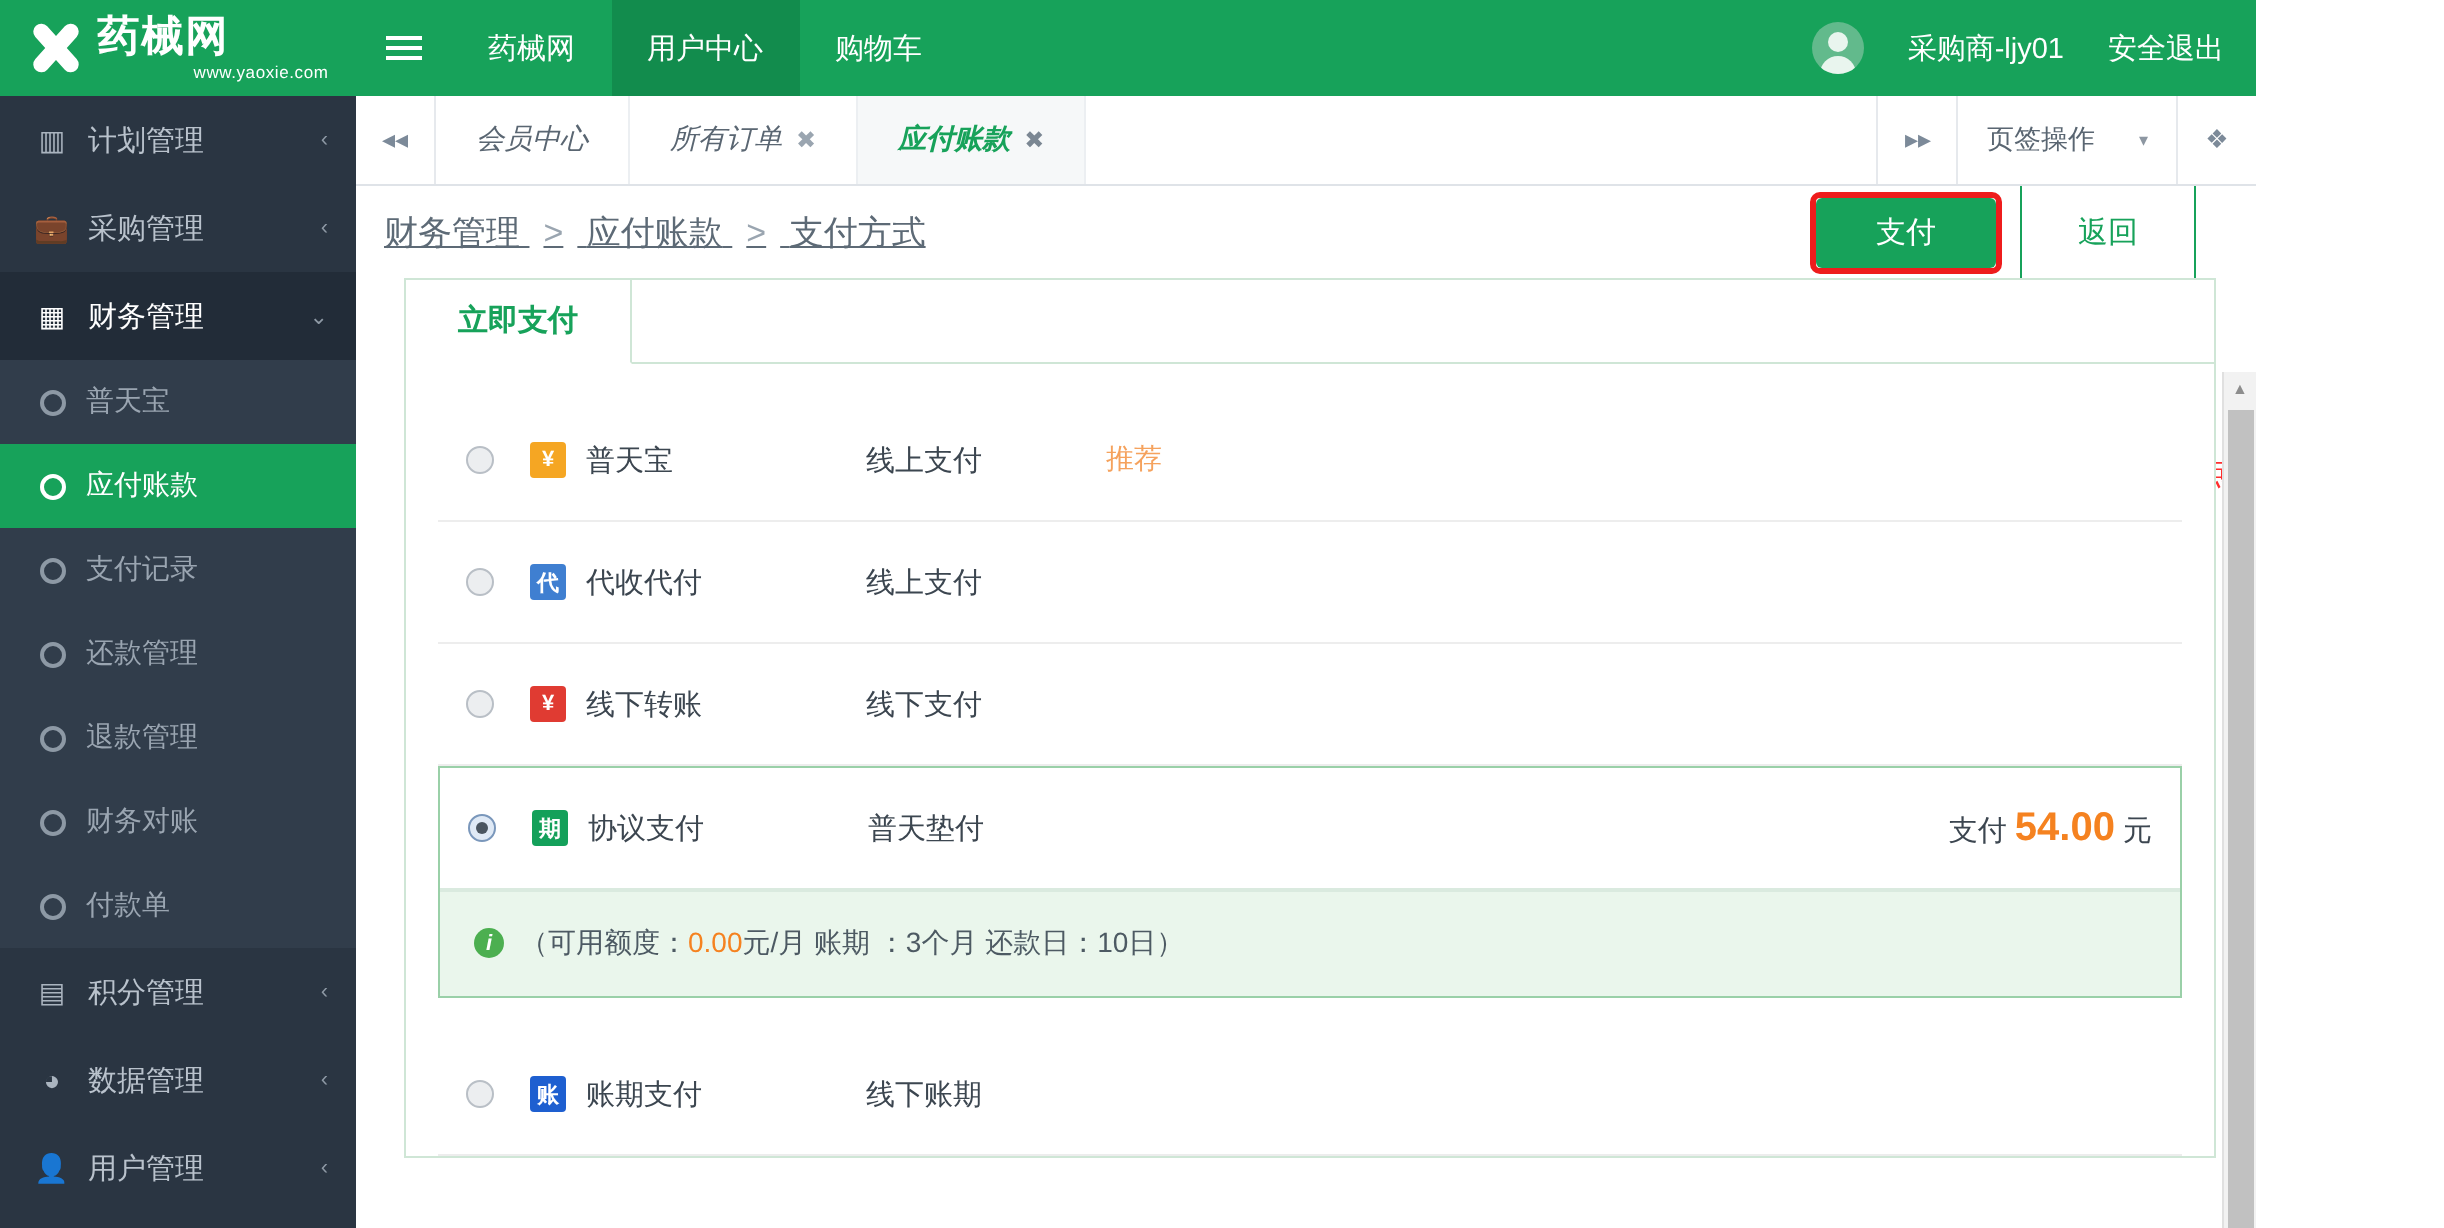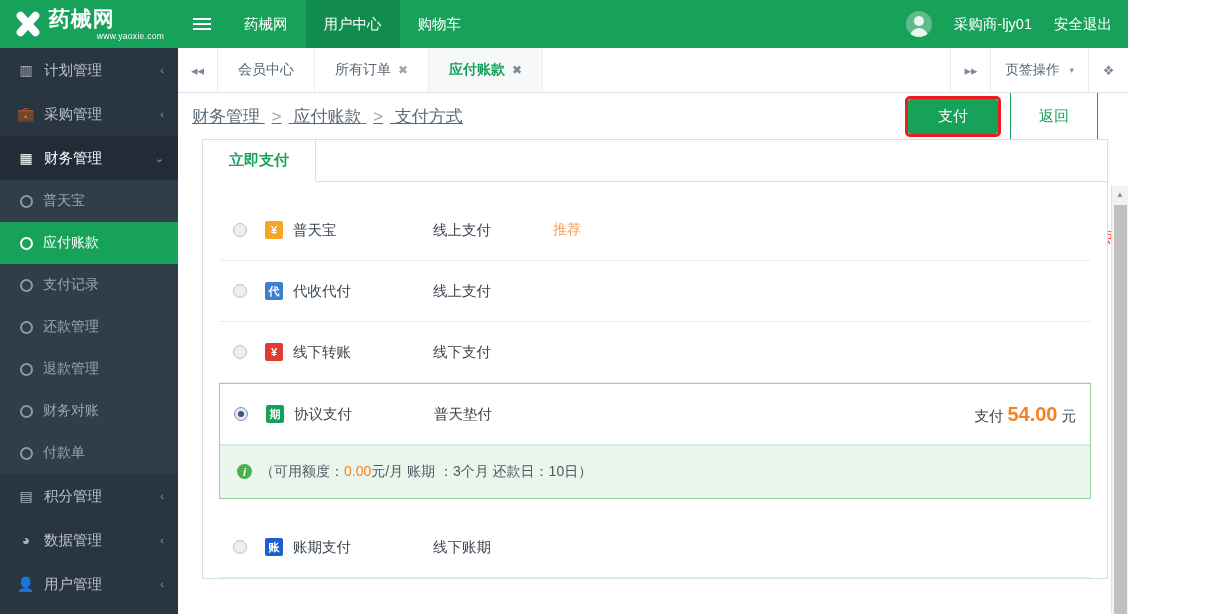--- a/index.html
+++ b/index.html
@@ -87,32 +87,32 @@
 
   .tabbar {
     height: 45px; background: #fff; border-bottom: 1px solid #dfe3e8;
     display: flex; align-items: stretch; flex: 0 0 45px;
   }
   .tb-btn {
     width: 40px; display: flex; align-items: center; justify-content: center;
     color: #7c8a99; font-size: 13px; cursor: pointer; border-right: 1px solid #e6e9ed;
   }
   .tb-btn.rb { border-right: none; border-left: 1px solid #e6e9ed; }
-  .tabs { display: flex; flex: 1; min-width: 0; }
+  .tabs { display: flex; flex: 1; min-width: 0; font-style: italic; }
   .tab {
     display: flex; align-items: center; gap: 7px;
     padding: 0 20px; font-size: 14px; color: #5a6672; cursor: pointer;
     border-right: 1px solid #eceff2;
   }
   .tab.act { color: #17a25a; font-weight: bold; background: #f6f8f9; }
   .tab .x { color: #9aa5b0; font-size: 12px; cursor: pointer; }
   .tab.act .x { color: #7b8793; }
   .tb-right { display: flex; margin-left: auto; }
   .tb-drop {
-    display: flex; align-items: center; padding: 0 14px; gap: 10px;
+    display: flex; align-items: center; padding: 0 14px; gap: 22px;
     font-size: 13.5px; color: #5a6672; cursor: pointer;
     border-left: 1px solid #e6e9ed;
   }
   .caret { font-size: 9px; color: #8d97a2; }
 
   .content { flex: 1; background: #fff; position: relative; overflow: hidden; }
 
   .crumbbar {
     height: 46px; display: flex; align-items: center;
     padding: 0 30px 0 14px; position: relative;

